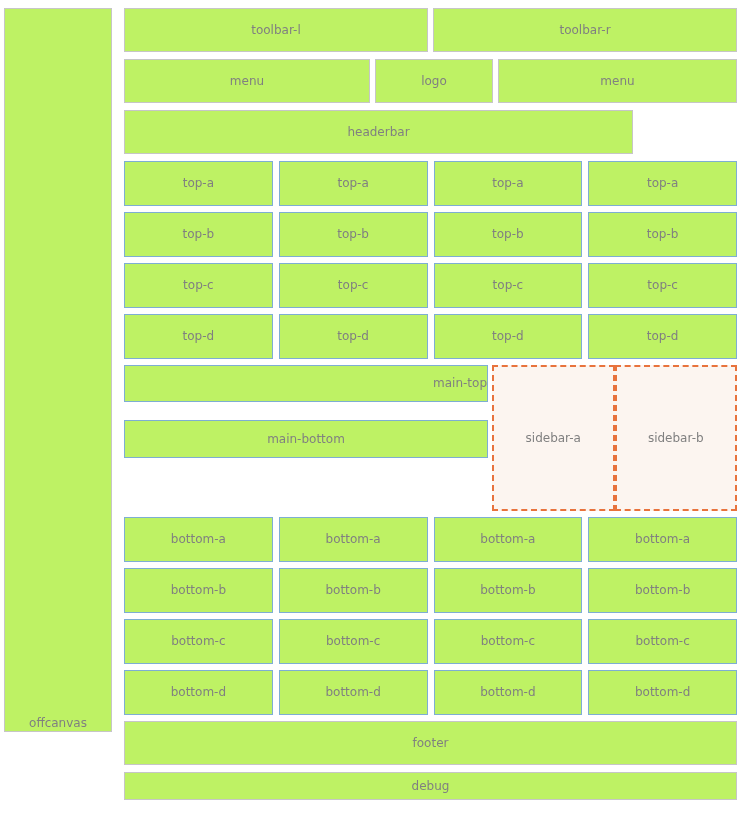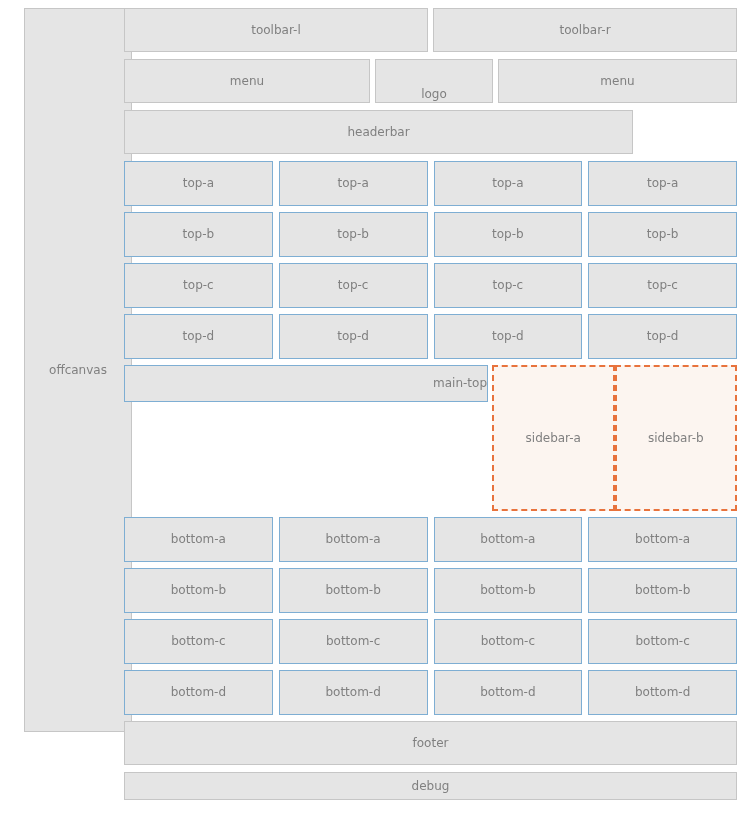--- a/index.html
+++ b/index.html
@@ -21,37 +21,38 @@
   }
 
   
   .box {
     display: flex;
     align-items: center;
     justify-content: center;
     text-align: center;
     font-size: 12px;
     color: #808080;
-    background: #e5e5e5;
+    background: #bef264;
     line-height: 1.35;
   }
   .box.gray   { border: 1px solid #c6c6c6; }
   .box.blue   { border: 1px solid #7eaed3; }
   .box.dashed {
     border: 2px dashed #e8733d;
     background: #fcf5f0;
   }
 
   
   .offcanvas {
     position: absolute;
-    left: 24px;
+    left: 4px;
     top: 8px;
     width: 108px;
     height: 724px;
+    align-items: flex-end;
   }
 
   
   .content {
     position: absolute;
     left: 124px;
     top: 8px;
     width: 613px;
   }
 
@@ -60,21 +61,21 @@
   
   .toolbar-row { height: 44px; margin-bottom: 7px; }
   .toolbar-row > .box { height: 44px; }
   .toolbar-l { flex: 0 0 304px; margin-right: 5px; }
   .toolbar-r { flex: 1 1 auto; }
 
   
   .menu-row { height: 44px; margin-bottom: 7px; }
   .menu-row > .box { height: 44px; }
   .menu-left  { flex: 0 0 246px; margin-right: 5px; }
-  .logo       { flex: 0 0 118px; margin-right: 5px; align-items: flex-end; }
+  .logo       { flex: 0 0 118px; margin-right: 5px; }
   .menu-right { flex: 1 1 auto; }
 
   
   .headerbar { height: 44px; width: 509px; margin-bottom: 7px; }
 
   
   .quad-row { height: 45px; margin-bottom: 6px; }
   .quad-row > .box {
     height: 45px;
     flex: 1 1 0;
@@ -211,20 +212,23 @@
       <div class="box blue">
           <span>top-d</span>
         </div>
     </div>
 
     <div class="main-area">
       <div class="main-col">
         <div class="box blue main-top">
           <span>main-top</span>
         </div>
+        <div class="box blue main-bottom">
+          <span>main-bottom</span>
+        </div>
       </div>
 
       <div class="sidebar-wrap">
         <div class="box dashed sidebar-a">
           <span>sidebar-a</span>
         </div>
         <div class="box dashed sidebar-b">
           <span>sidebar-b</span>
         </div>
       </div>

